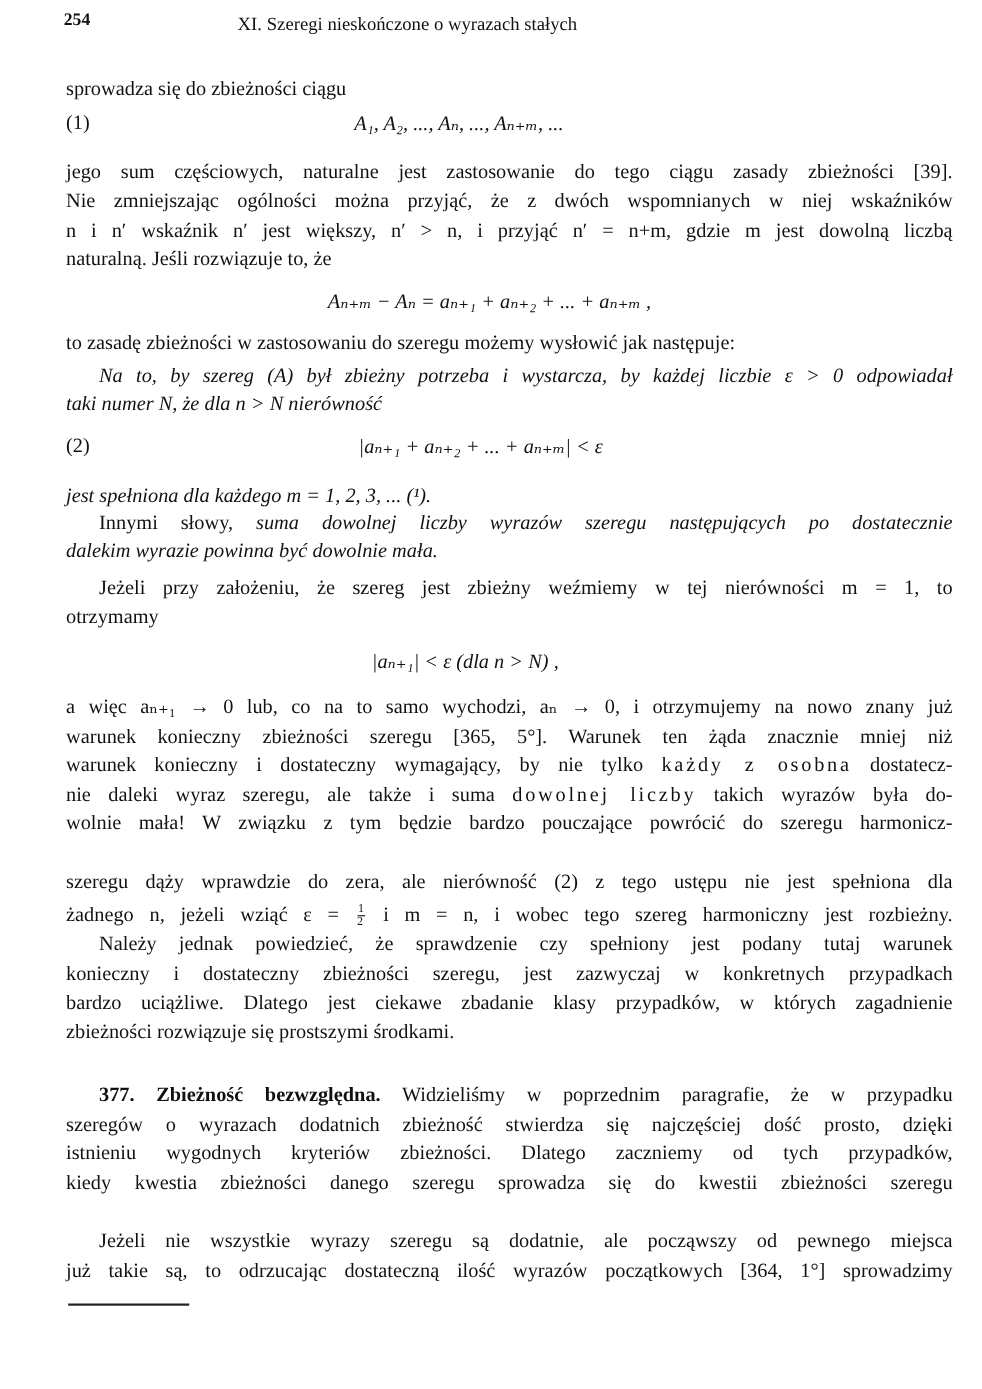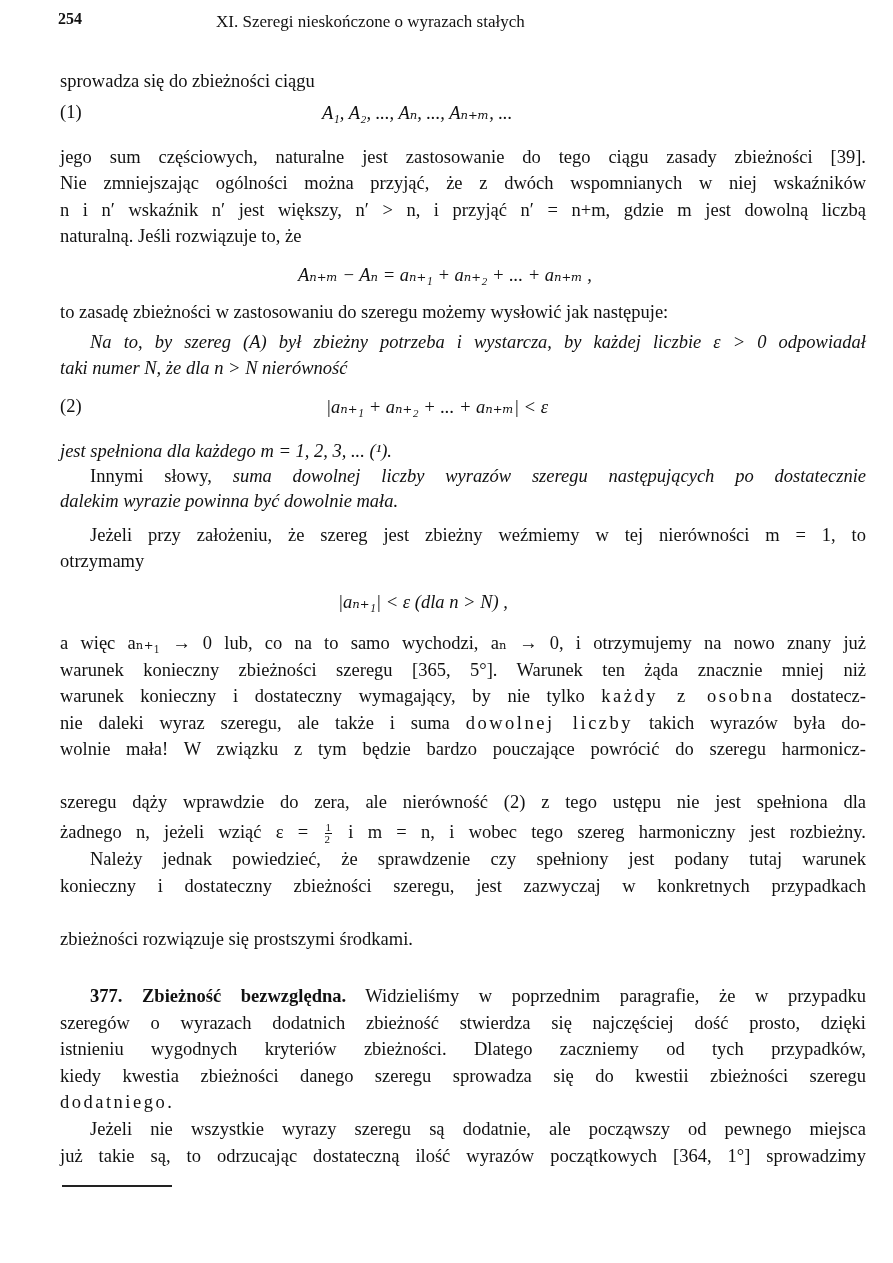--- a/index.html
+++ b/index.html
@@ -64,25 +64,25 @@
 
   <div class="line" style="top:632px">a więc aₙ₊₁ → 0 lub, co na to samo wychodzi, aₙ → 0, i otrzymujemy na nowo znany już</div>
   <div class="line" style="top:659px">warunek konieczny zbieżności szeregu [365, 5°]. Warunek ten żąda znacznie mniej niż</div>
   <div class="line" style="top:685px"><span>warunek konieczny i dostateczny wymagający, by nie tylko </span><span class="spaced">każdy z osobna</span><span> dostatecz-</span></div>
   <div class="line" style="top:712px"><span>nie daleki wyraz szeregu, ale także i suma </span><span class="spaced">dowolnej liczby</span><span> takich wyrazów była do-</span></div>
   <div class="line" style="top:738px">wolnie mała! W związku z tym będzie bardzo pouczające powrócić do szeregu harmonicz-</div>
   <div class="line" style="top:791px">szeregu dąży wprawdzie do zera, ale nierówność (2) z tego ustępu nie jest spełniona dla</div>
   <div class="line" style="top:821px"><span>żadnego n, jeżeli wziąć ε = </span><span class="frac"><span class="num">1</span><span>2</span></span><span> i m = n, i wobec tego szereg harmoniczny jest rozbieżny.</span></div>
   <div class="line ind" style="top:848px">Należy jednak powiedzieć, że sprawdzenie czy spełniony jest podany tutaj warunek</div>
   <div class="line" style="top:875px">konieczny i dostateczny zbieżności szeregu, jest zazwyczaj w konkretnych przypadkach</div>
+  <div class="line" style="top:901px">bardzo uciążliwe. Dlatego jest ciekawe zbadanie klasy przypadków, w których zagadnienie</div>
   <div class="line noj" style="top:928px">zbieżności rozwiązuje się prostszymi środkami.</div>
 
   <div class="line ind" style="top:985px"><span class="bold">377. </span><span class="bold">Zbieżność bezwzględna.</span><span> Widzieliśmy w poprzednim paragrafie, że w przypadku</span></div>
   <div class="line" style="top:1012px">szeregów o wyrazach dodatnich zbieżność stwierdza się najczęściej dość prosto, dzięki</div>
   <div class="line" style="top:1038px">istnieniu wygodnych kryteriów zbieżności. Dlatego zaczniemy od tych przypadków,</div>
   <div class="line" style="top:1065px">kiedy kwestia zbieżności danego szeregu sprowadza się do kwestii zbieżności szeregu</div>
-  <div class="line noj spaced" style="top:1091px">dodatniego.</div>
   <div class="line ind" style="top:1118px">Jeżeli nie wszystkie wyrazy szeregu są dodatnie, ale począwszy od pewnego miejsca</div>
   <div class="line" style="top:1145px">już takie są, to odrzucając dostateczną ilość wyrazów początkowych [364, 1°] sprowadzimy</div>
 
   <div class="rule"></div>
   <div class="footnote">(¹) Obaj autorzy zasady zbieżności — Bolzano i Cauchy wysłowili ją właśnie dla szeregów.</div>
 </div>
 
 </body></html>

